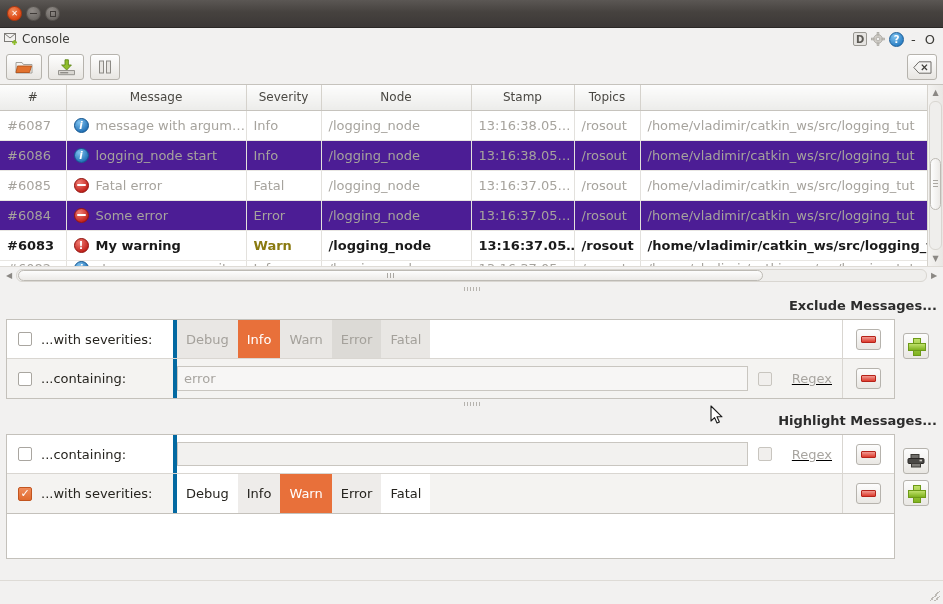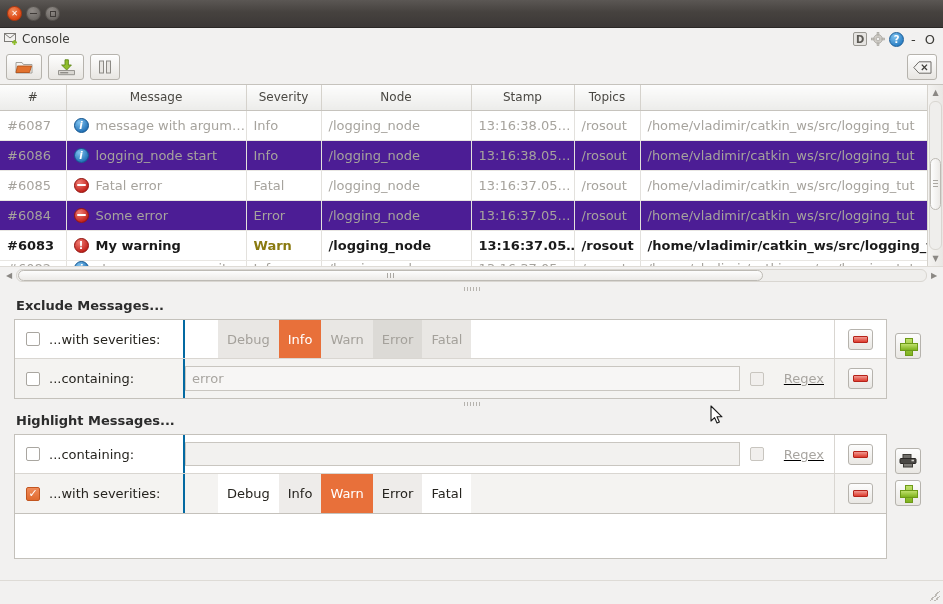--- a/index.html
+++ b/index.html
@@ -171,45 +171,45 @@
   .hs-thumb { position: absolute; left: 1px; top: 0; width: 82%; height: 11px;
               background: linear-gradient(to bottom, #fdfdfd, #eceae7); border: 1px solid #bdbab4;
               border-radius: 6px; display:flex; align-items:center; justify-content:center; }
   .grip-h { width: 7px; height: 5px; background:
       repeating-linear-gradient(to right, #aaa7a2 0 1px, transparent 1px 3px); }
   .splitter { height: 10px; min-height:10px; display:flex; align-items:center; justify-content:center; }
   .splitter .dots { width: 16px; height: 4px; background:
       repeating-linear-gradient(to right, #b6b3ae 0 1px, transparent 1px 3px); }
 
   
-  .section { padding: 0 14px; }
+  .section { padding: 0 6px; text-align: right; }
   .section-title { font-weight: bold; color: #2c2c2c; font-size: 13px; margin: 4px 0 6px 2px; }
   .filter-block { display: flex; align-items: flex-start; }
   .filter-list {
     flex: 1;
     border: 1px solid #c4c1bb; background: #fff;
   }
   .filter-row {
     display: flex; align-items: stretch; height: 39px;
     border-bottom: 1px solid #d9d6d1;
   }
   .filter-row:last-child { border-bottom: none; }
   .filter-row.alt { background: #f4f3f1; }
   .filter-row.white { background: #ffffff; }
   .fr-label {
     display: flex; align-items: center; gap: 9px;
     padding: 0 10px 0 11px; min-width: 170px;
-    border-right: 2px solid #0369a1;
+    border-right: 4px solid #0369a1;
   }
   .chk { width: 14px; height: 14px; border: 1px solid #a9a6a0; background: #fff; border-radius: 2px;
          display:flex; align-items:center; justify-content:center; }
   .chk.on { background: linear-gradient(to bottom, #ef8b5a, #e06a2e); border-color:#c2551f; }
   .chk.on::after { content: "✓"; color: #fff; font-size: 11px; line-height: 1; font-weight: bold; }
   .fr-label-txt { color: #26241f; font-size: 13px; white-space: nowrap; }
-  .sev-btns { display: flex; align-items: stretch; margin-left: 33px; }
+  .sev-btns { display: flex; align-items: stretch; }
   .sev-btn {
     display: flex; align-items: center; justify-content: center;
     padding: 0 9px; font-size: 13px; min-width: 34px;
   }
   .sev-btn.dim { background: #e9e7e4; color: #a4a19b; }
   .sev-btn.dim2 { background: #dcdad6; color: #a4a19b; }
   .sev-btn.norm { background: #ffffff; color: #26241f; }
   .sev-btn.norm2 { background: #eeecea; color: #26241f; }
   .sev-btn.sel { background: #e8703a; color: #ffffff; }
   .fr-rest { flex: 1; background: transparent; }

